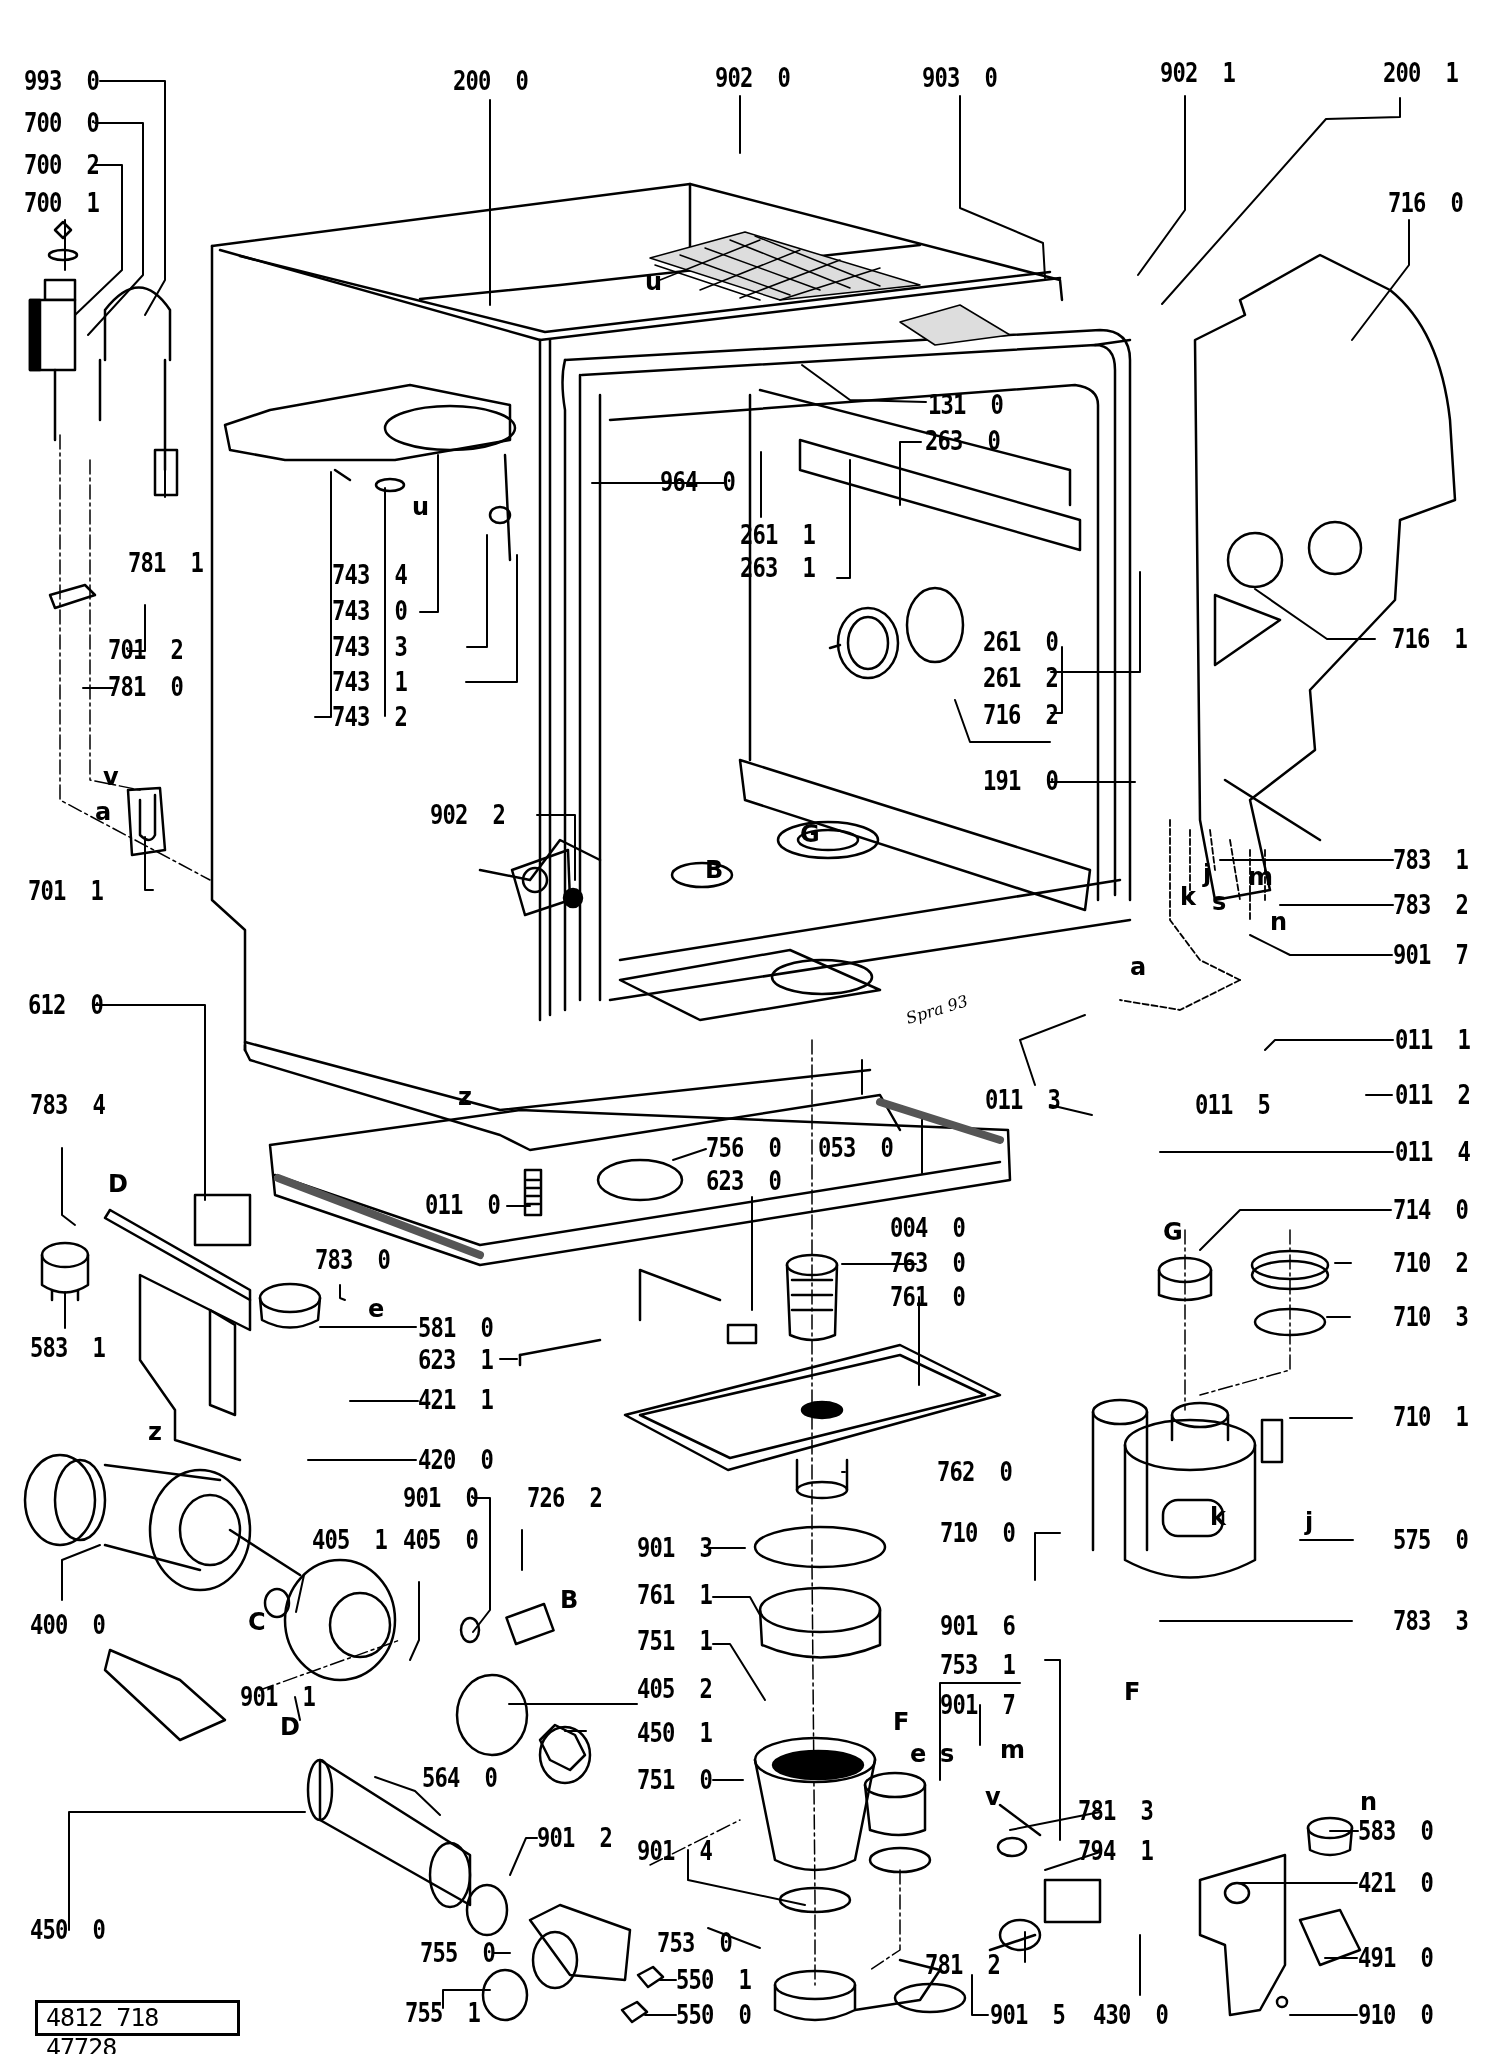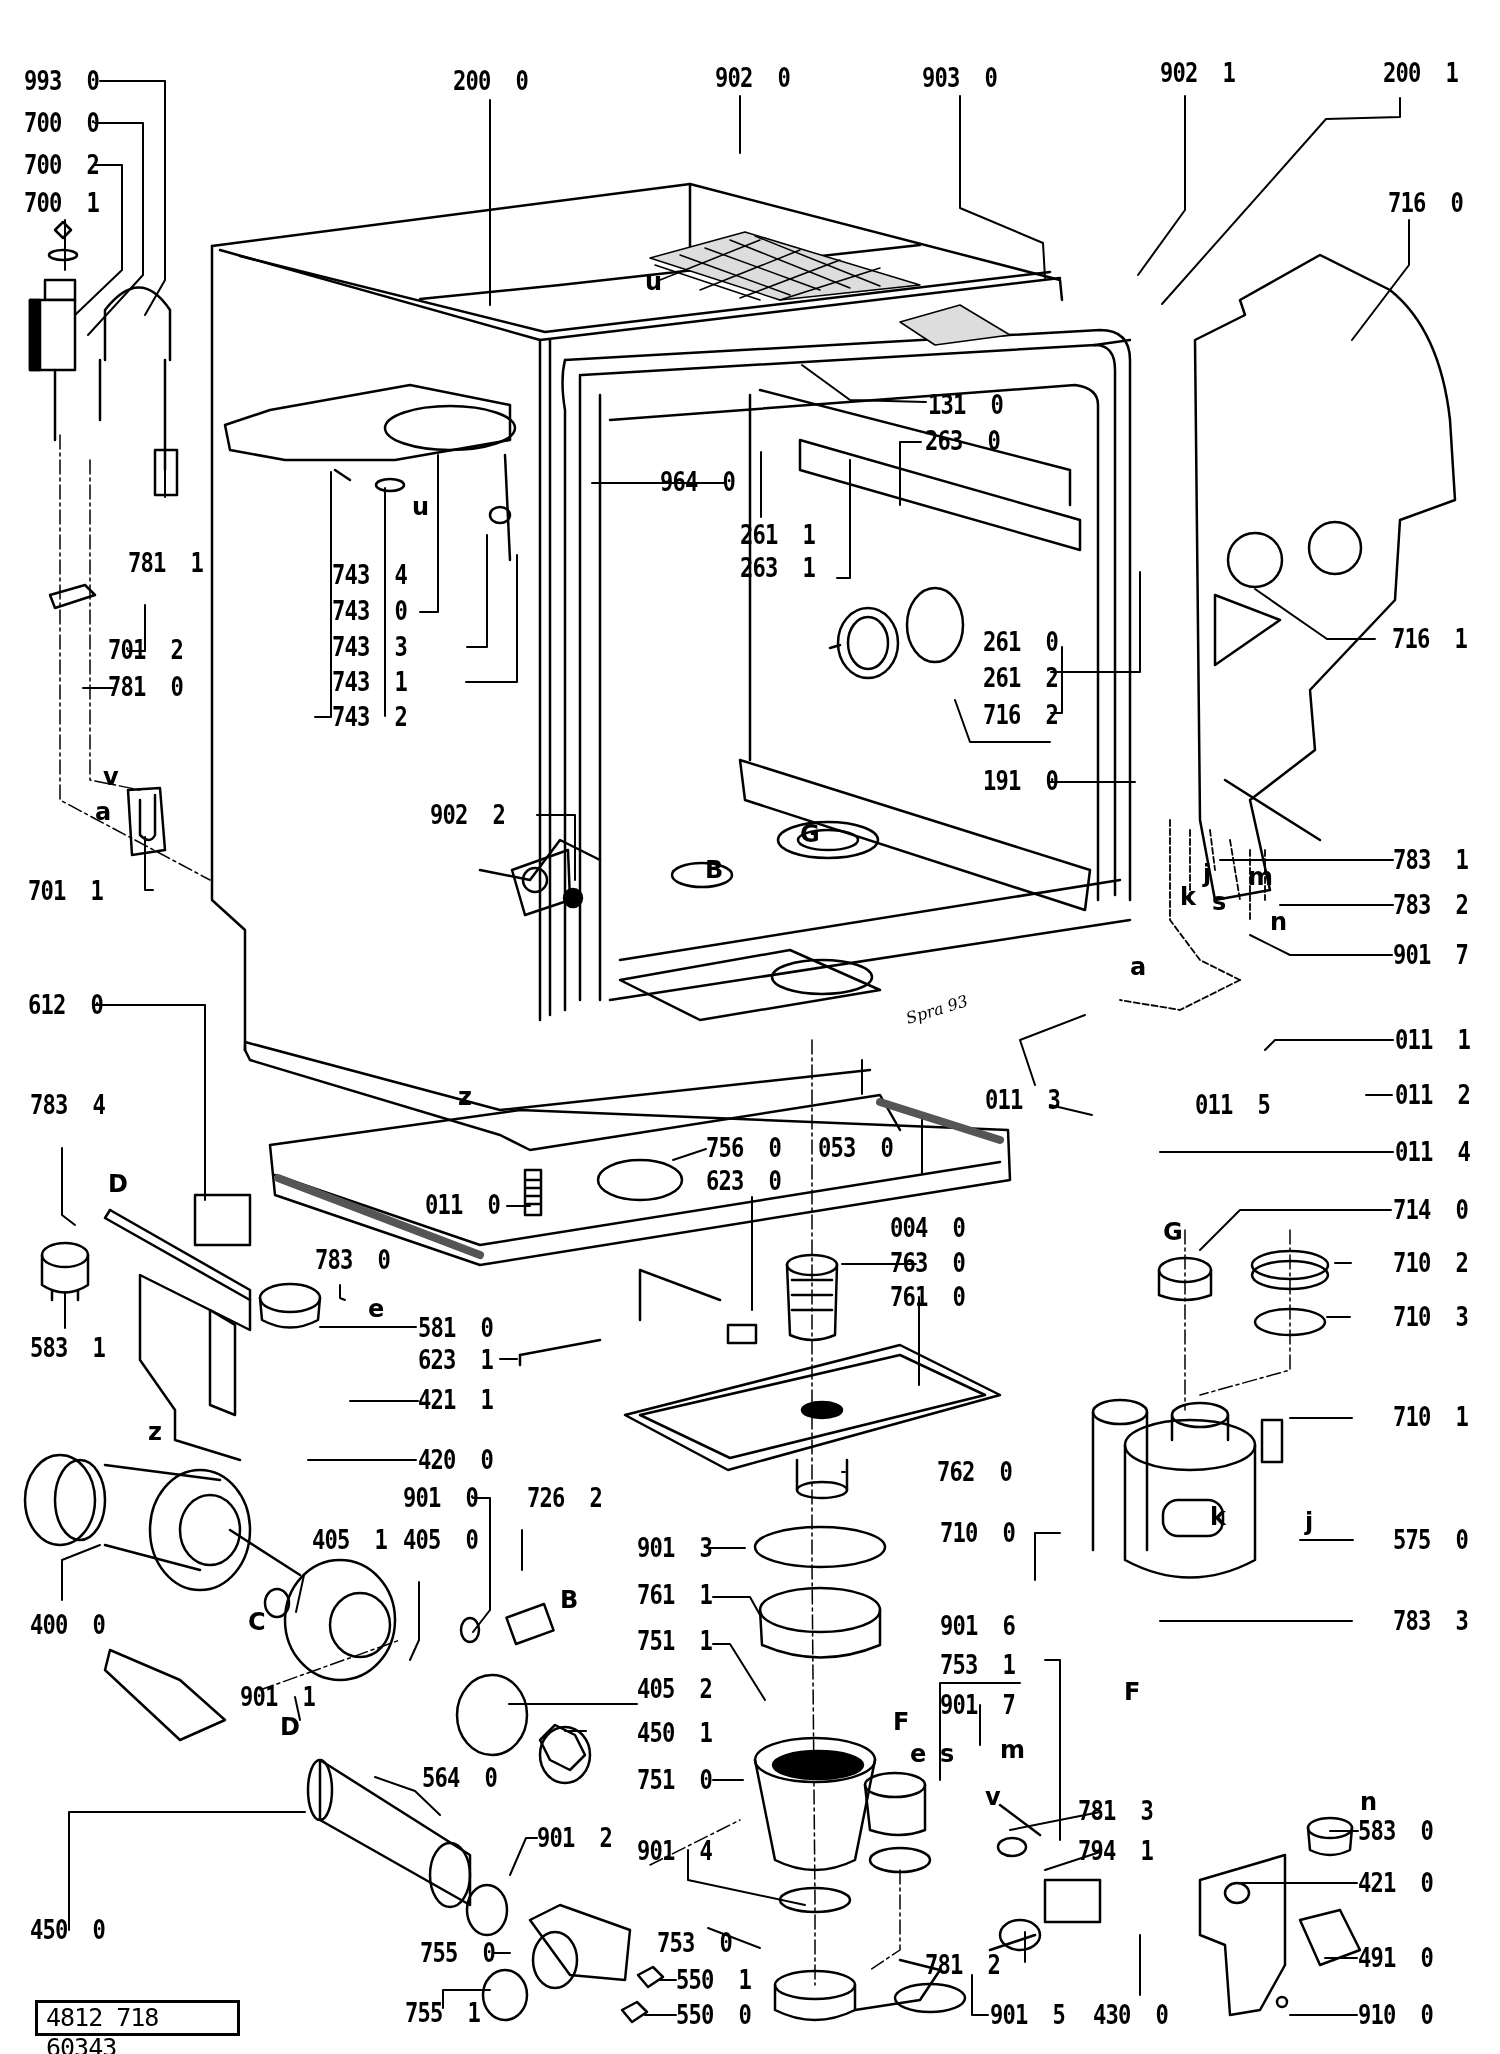--- a/index.html
+++ b/index.html
@@ -480,13 +480,13 @@
 <div class="let" style="left:1180px;top:885px">k</div>
 <div class="let" style="left:1212px;top:890px">s</div>
 <div class="let" style="left:1248px;top:865px">m</div>
 <div class="let" style="left:1270px;top:910px">n</div>
 <div class="let" style="left:1203px;top:862px">j</div>
 <div class="let" style="left:1130px;top:955px">a</div>
 <div class="let" style="left:1360px;top:1790px">n</div>
 
 <div style="position:absolute;left:905px;top:1000px;transform:rotate(-17deg);font-family:'DejaVu Serif',serif;font-style:italic;font-size:16px;">Spra 93</div>
 
-<div id="docno">4812 718 60343</div>
+<div id="docno">4812 718 47728</div>
 
 </body></html>

